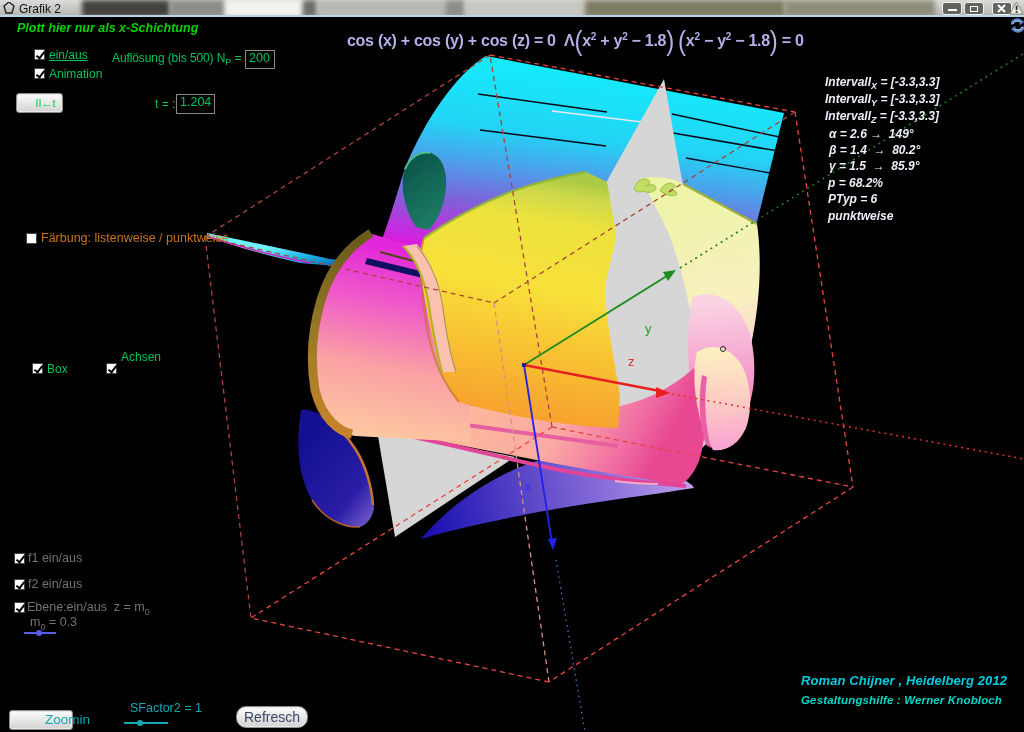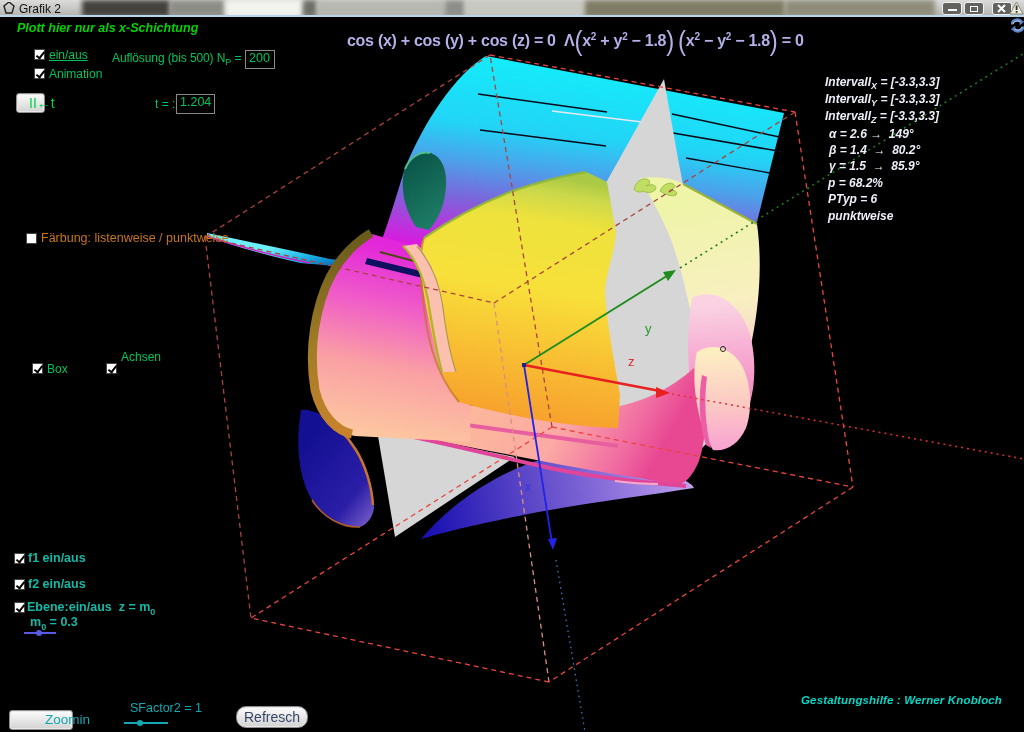--- a/index.html
+++ b/index.html
@@ -11,21 +11,21 @@
 #tbar .ticon{position:absolute;left:3px;top:2px;width:12px;height:12px;filter:none;}
 #ttext{position:absolute;left:19px;top:2px;font-size:12px;color:#111;filter:none;z-index:5;}
 .wbtn{position:absolute;top:2px;width:20px;height:13px;background:#62625e;border:1px solid #f2f2f2;border-radius:3px;color:#fff;text-align:center;line-height:11px;font-size:10px;z-index:6;filter:none;}
 
 .t{position:absolute;white-space:pre;}
 .grn{color:#00c35a;font-size:12px;}
 .cb{position:absolute;width:11px;height:11px;background:#fff;border:1px solid #444;}
 .cb.c::after{content:'';position:absolute;left:3px;top:0px;width:3px;height:7px;border:solid #000;border-width:0 2px 2px 0;transform:rotate(38deg);}
 .inp{position:absolute;background:#000;border:1px solid #8a8a8a;color:#00c35a;font-size:12.5px;padding-left:3px;}
 .btn{position:absolute;background:linear-gradient(#fdfdfd,#d2d2d2);border:1px solid #8f8f8f;border-radius:3px;box-shadow:0 0 0 1px #e8e8e8 inset;text-align:center;}
-.vio{color:#14b8a6;font-size:12.5px;font-weight:bold;}
+.vio{color:#737373;font-size:12.5px;}
 .teal{color:#12a8b2;font-size:12.5px;}
 .wit{color:#eceef8;font-size:12px;font-weight:bold;font-style:italic;}
 sub{font-size:9px;}
 sup{font-size:10px;}
 #formula{position:absolute;left:347px;top:27px;color:#b4b0e8;font-size:16px;font-weight:bold;white-space:pre;letter-spacing:-0.28px;}
 #formula .bp{font-size:24px;font-weight:400;vertical-align:-3px;display:inline-block;transform:scaleY(1.15);}
 </style>
 </head>
 <body>
 <div id="page">
@@ -224,21 +224,21 @@
 
 <div id="formula">cos (x) + cos (y) + cos (z) = 0  Λ<span class="bp">(</span>x<sup>2</sup> + y<sup>2</sup> − 1.8<span class="bp">)</span> <span class="bp">(</span>x<sup>2</sup> − y<sup>2</sup> − 1.8<span class="bp">)</span> = 0</div>
 
 <div class="t" style="left:17px;top:21px;color:#00d400;font-size:12.5px;font-weight:bold;font-style:italic;">Plott hier nur als x-Schichtung</div>
 <div class="cb c" style="left:34px;top:49px;"></div>
 <div class="t grn" style="left:49px;top:48px;text-decoration:underline;">ein/aus</div>
 <div class="cb c" style="left:34px;top:68px;"></div>
 <div class="t grn" style="left:49px;top:67px;">Animation</div>
 <div class="t grn" style="left:112px;top:51px;letter-spacing:-0.1px;">Auflösung (bis 500) N<sub>P</sub> = :</div>
 <div class="inp" style="left:245px;top:50px;width:30px;height:19px;">200</div>
-<div class="btn" style="left:16px;top:93px;width:29px;height:20px;color:#00d048;font-size:14px;line-height:18px;padding-left:12px;">II←t</div>
+<div class="btn" style="left:16px;top:93px;width:47px;height:20px;color:#00d048;font-size:11px;line-height:18px;padding-left:12px;">II←t</div>
 <div class="t grn" style="left:155px;top:97px;">t = :</div>
 <div class="inp" style="left:176px;top:94px;width:39px;height:20px;">1.204</div>
 <div class="cb" style="left:26px;top:233px;"></div>
 <div class="t" style="left:41px;top:231px;color:#c8761c;font-size:12.5px;">Färbung: listenweise / punktweise</div>
 <div class="cb c" style="left:32px;top:363px;"></div>
 <div class="t grn" style="left:47px;top:362px;">Box</div>
 <div class="cb c" style="left:106px;top:363px;"></div>
 <div class="t grn" style="left:121px;top:350px;">Achsen</div>
 <div class="cb c" style="left:14px;top:553px;"></div>
 <div class="t vio" style="left:28px;top:551px;">f1 ein/aus</div>
@@ -262,20 +262,21 @@
 <div class="t wit" style="left:825px;top:75px;">Intervall<sub>X</sub> = [-3.3,3.3]</div>
 <div class="t wit" style="left:825px;top:92px;">Intervall<sub>Y</sub> = [-3.3,3.3]</div>
 <div class="t wit" style="left:825px;top:109px;">Intervall<sub>Z</sub> = [-3.3,3.3]</div>
 <div class="t wit" style="left:829px;top:127px;">α = 2.6 →  149°</div>
 <div class="t wit" style="left:829px;top:143px;">β = 1.4  →  80.2°</div>
 <div class="t wit" style="left:829px;top:159px;">γ = 1.5  →  85.9°</div>
 <div class="t wit" style="left:828px;top:176px;">p = 68.2%</div>
 <div class="t wit" style="left:828px;top:192px;">PTyp = 6</div>
 <div class="t wit" style="left:828px;top:209px;">punktweise</div>
 
+<div class="t" style="left:801px;top:673px;color:#00cde0;font-size:13px;font-weight:bold;font-style:italic;letter-spacing:0.1px;">Roman Chijner , Heidelberg 2012</div>
 <div class="t" style="left:801px;top:694px;color:#00d8c8;font-size:11.5px;font-weight:bold;font-style:italic;letter-spacing:0.15px;">Gestaltungshilfe : Werner Knobloch</div>
 
 <svg class="t" style="left:1011px;top:18px;" width="13" height="15" viewBox="0 0 13 15">
 <path d="M1,6.5 A5,4.5 0 0 1 10,3.5" fill="none" stroke="#5b86cc" stroke-width="2.6"></path>
 <polygon points="8.2,0.5 13,3.8 8.8,7.2" fill="#5b86cc"></polygon>
 <path d="M12,8.5 A5,4.5 0 0 1 3,11.5" fill="none" stroke="#5b86cc" stroke-width="2.6"></path>
 <polygon points="4.8,14.5 0,11.2 4.2,7.8" fill="#5b86cc"></polygon>
 <path d="M2,6 A4.5,4 0 0 1 9,3.8" fill="none" stroke="#cfe0f2" stroke-width="1"></path>
 <path d="M11,9 A4.5,4 0 0 1 4,11.2" fill="none" stroke="#cfe0f2" stroke-width="1"></path>
 </svg>

